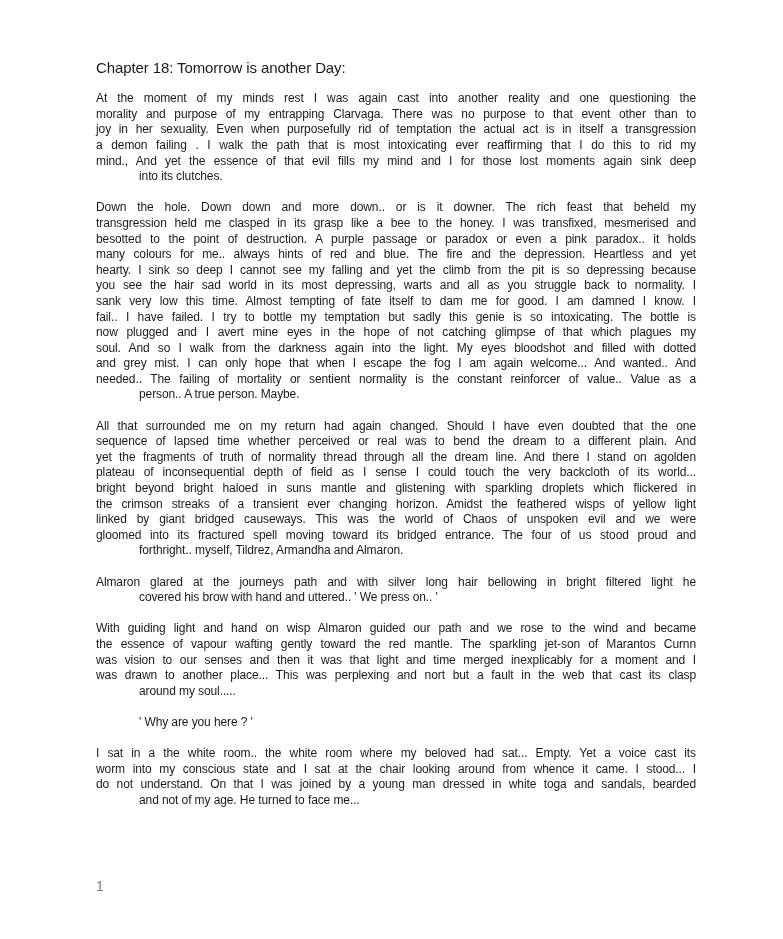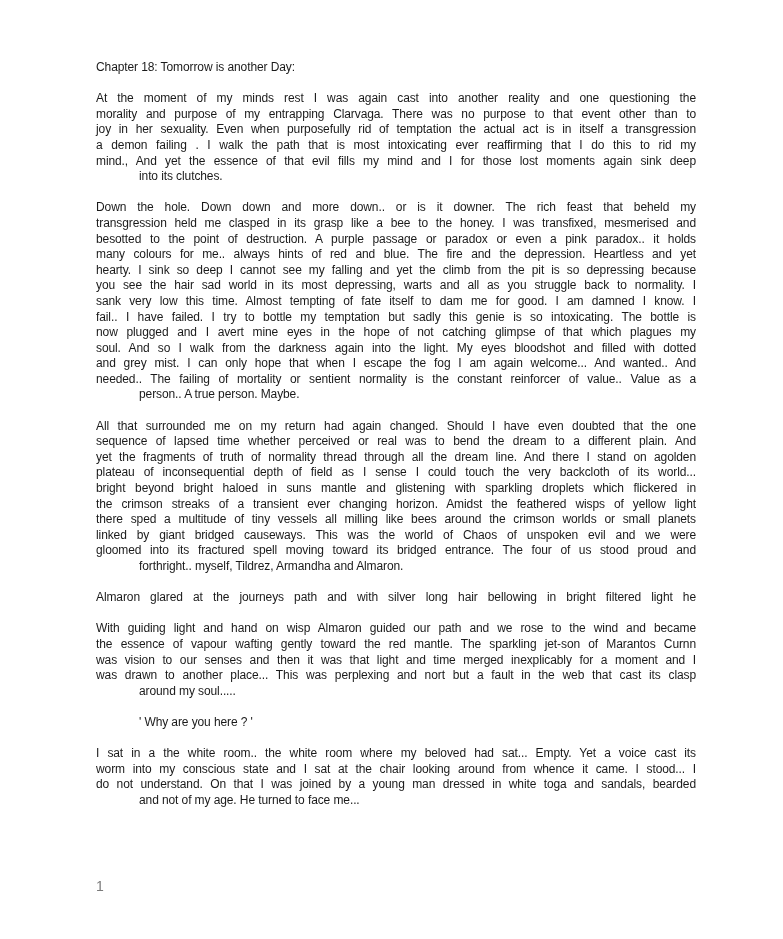--- a/index.html
+++ b/index.html
@@ -15,21 +15,21 @@
       font-family: "Liberation Sans", "DejaVu Sans", sans-serif;
       color: #1a1a1a;
     }
     .page {
       position: absolute;
       left: 96px;
       top: 60px;
       width: 600px;
     }
     .title {
-      font-size: 12px;
+      font-size: 15px;
       line-height: 15.6px;
       margin: 0 0 15.6px 0;
       letter-spacing: -0.1px;
     }
     .para {
       font-size: 12px;
       line-height: 15.6px;
       margin: 0 0 15.6px 0;
       letter-spacing: -0.1px;
     }
@@ -141,35 +141,35 @@
         <span class="line">
           <span class="line-inner">plateau of inconsequential depth of field as I sense I could touch the very backcloth of its world...</span>
         </span>
         <span class="line">
           <span class="line-inner">bright beyond bright haloed in suns mantle and glistening with sparkling droplets which flickered in</span>
         </span>
         <span class="line">
           <span class="line-inner">the crimson streaks of a transient ever changing horizon. Amidst the feathered wisps of yellow light</span>
         </span>
         <span class="line">
-          <span class="line-inner">there sped a multitude of tiny vessels all milling like bees around the crimson worlds or small planets</span>
-        </span>
-        <span class="line">
           <span class="line-inner">linked by giant bridged causeways. This was the world of Chaos of unspoken evil and we were</span>
         </span>
         <span class="line">
           <span class="line-inner">gloomed into its fractured spell moving toward its bridged entrance. The four of us stood proud and</span>
         </span>
         <span class="line last">
           <span class="line-inner">forthright.. myself, Tildrez, Armandha and Almaron.</span>
         </span>
       </div>
       <div class="para">
         <span class="line">
           <span class="line-inner">Almaron glared at the journeys path and with silver long hair bellowing in bright filtered light he</span>
+        </span>
+        <span class="line last">
+          <span class="line-inner">covered his brow with hand and uttered.. ' We press on.. '</span>
         </span>
       </div>
       <div class="para">
         <span class="line">
           <span class="line-inner">With guiding light and hand on wisp Almaron guided our path and we rose to the wind and became</span>
         </span>
         <span class="line">
           <span class="line-inner">the essence of vapour wafting gently toward the red mantle. The sparkling jet-son of Marantos Curnn</span>
         </span>
         <span class="line">

